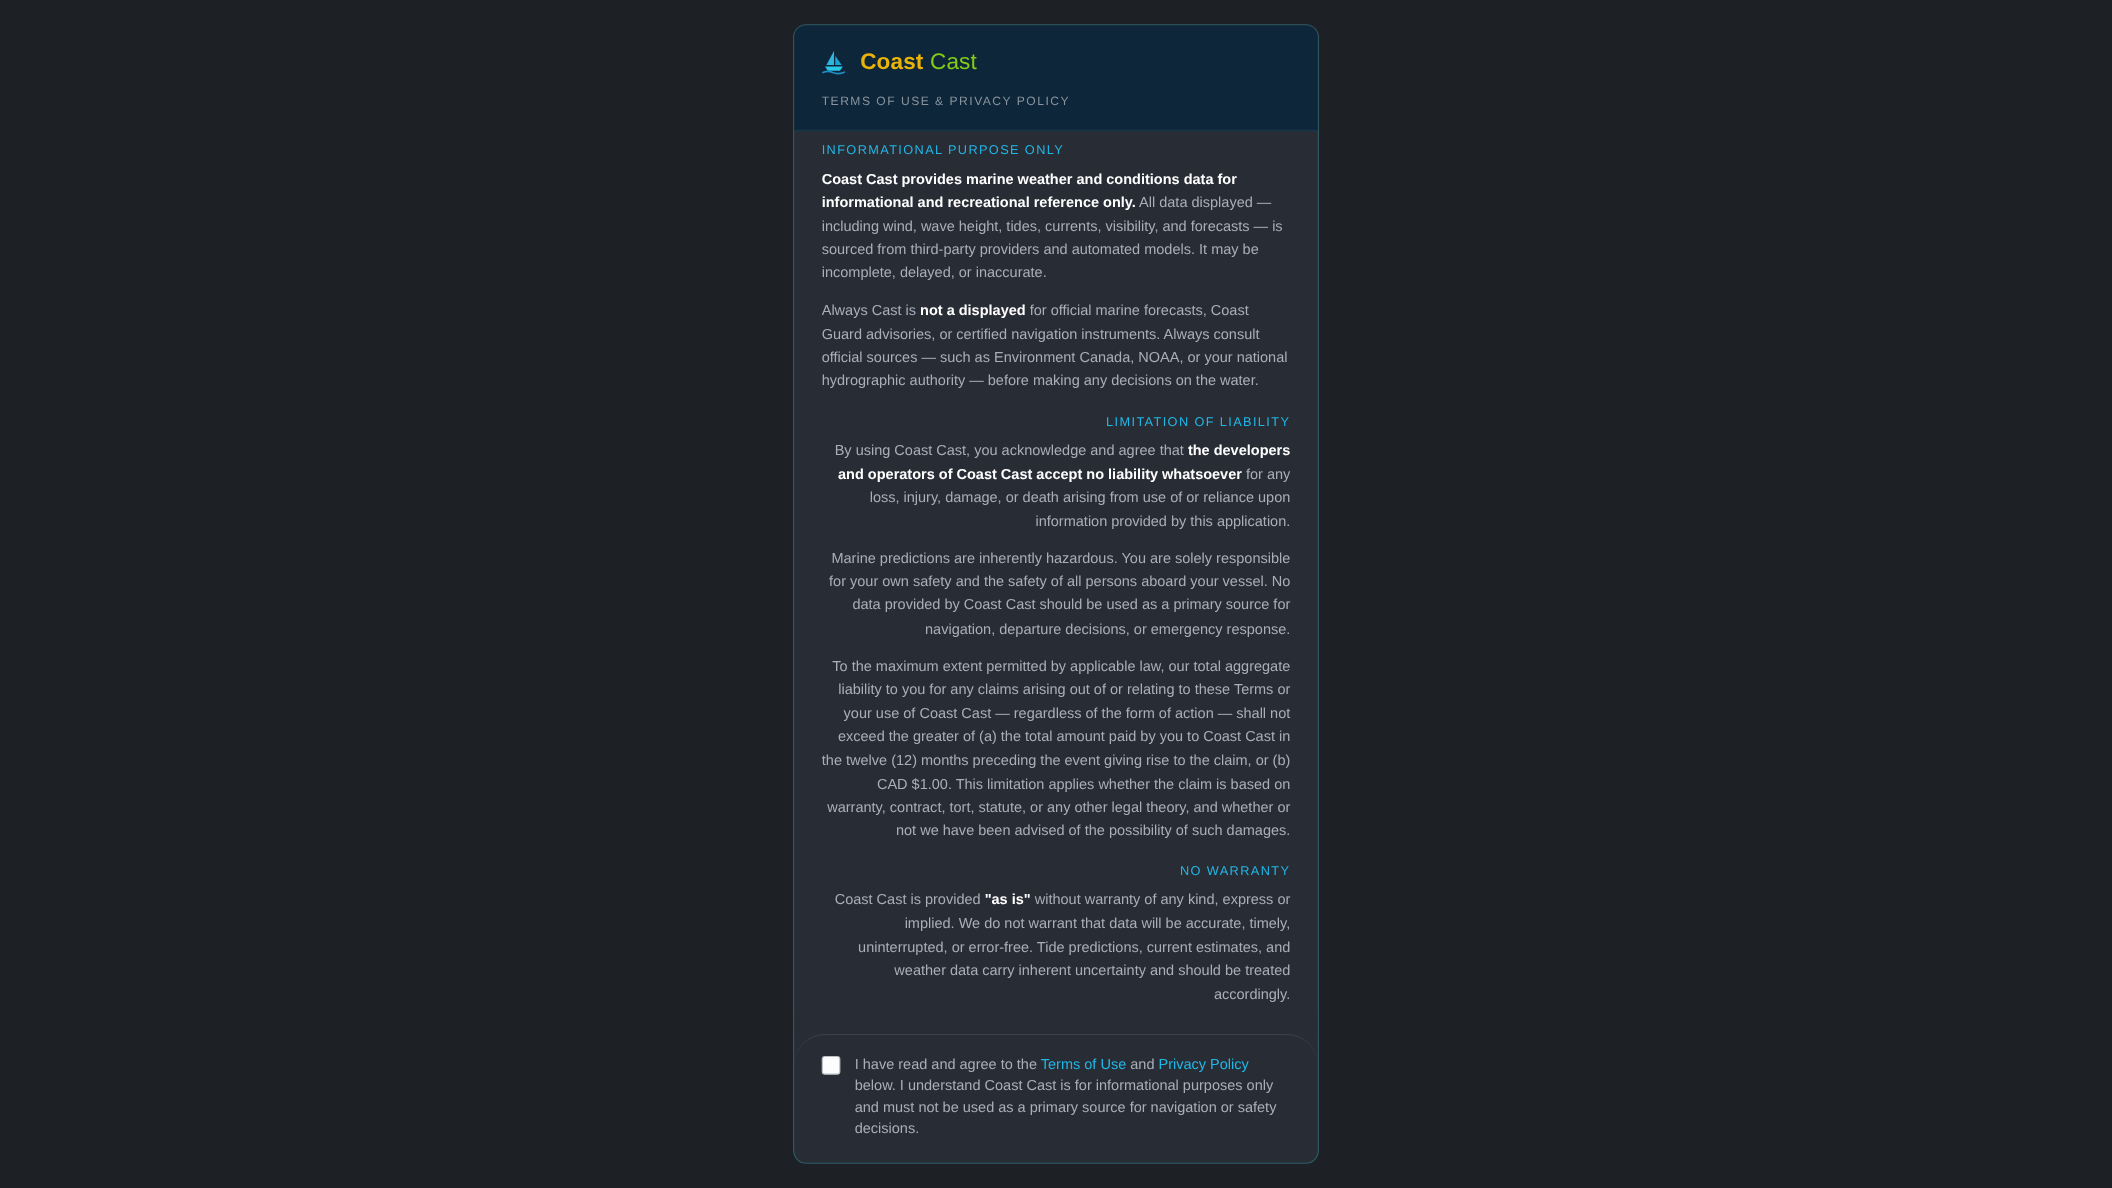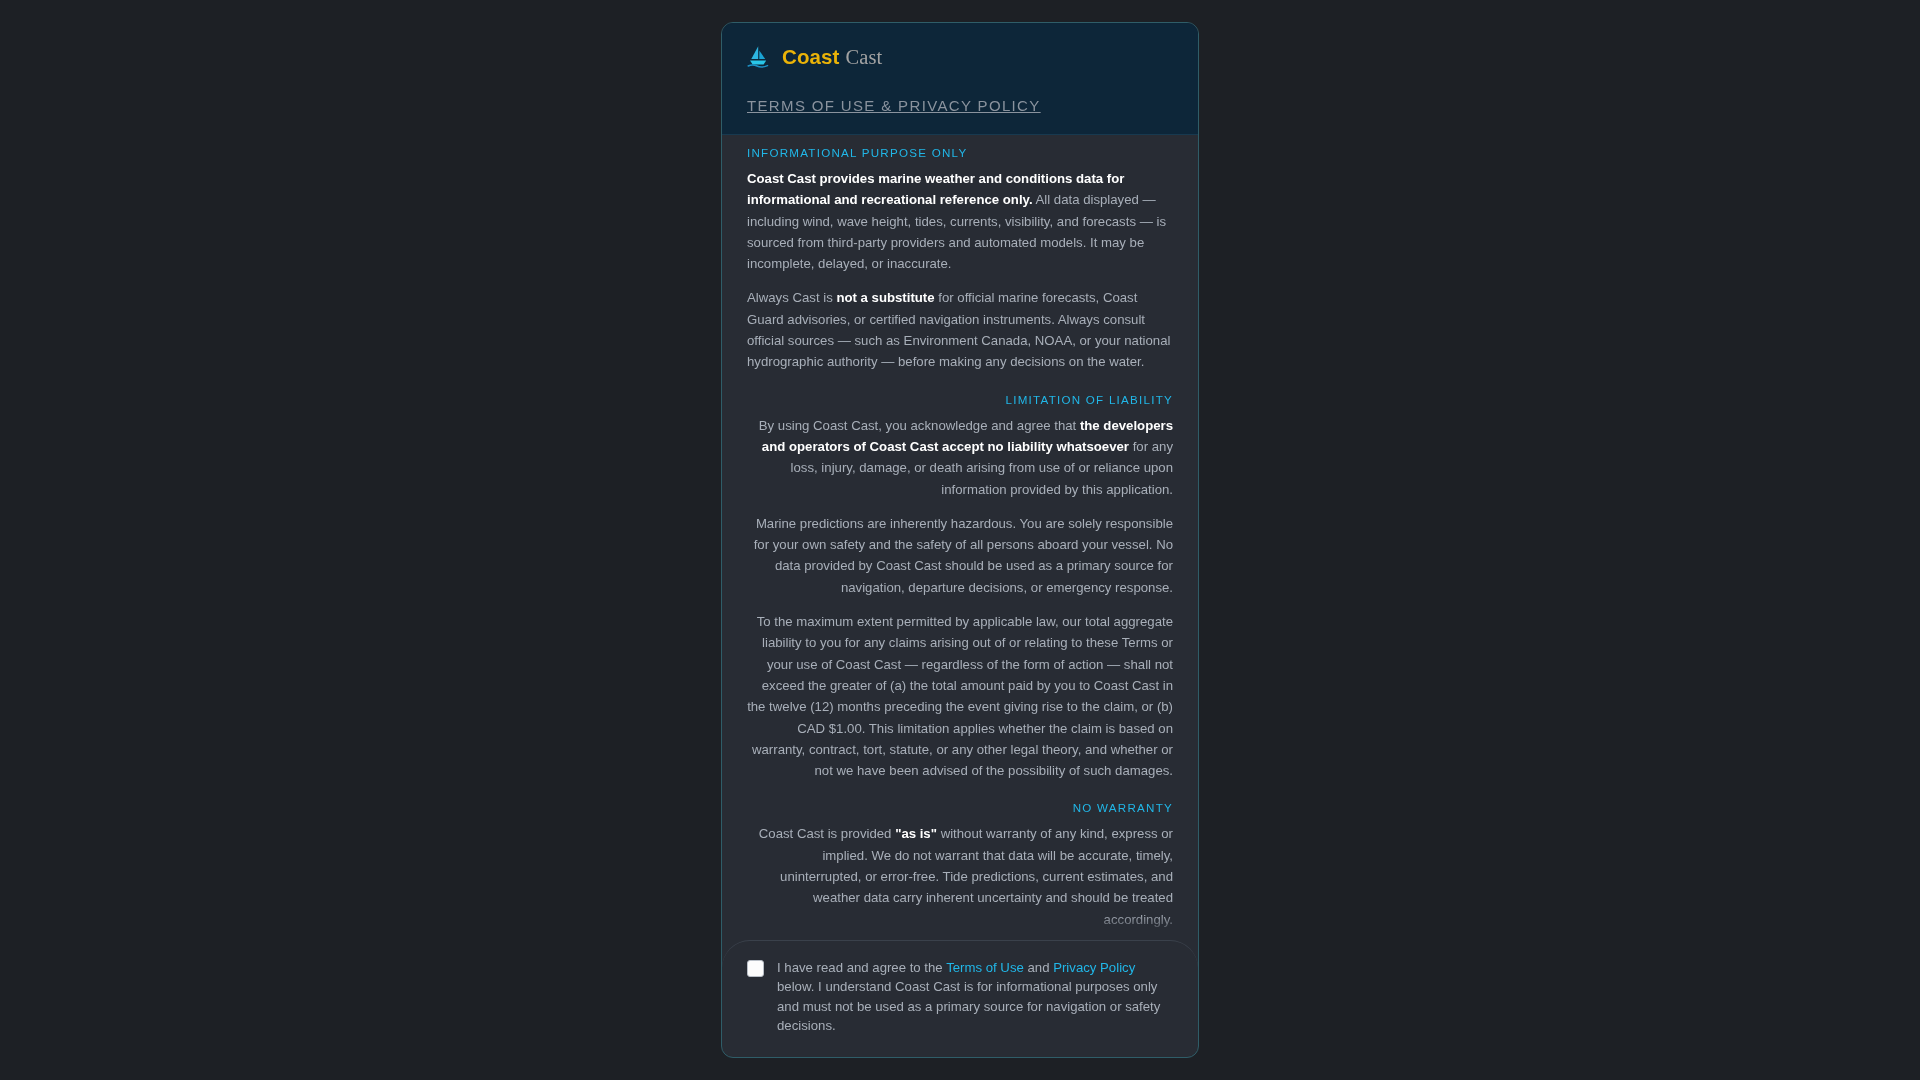--- a/index.html
+++ b/index.html
@@ -50,29 +50,28 @@
     flex: none;
     display: block;
   }
 
   .brand-title {
     font-size: 20.5px;
     letter-spacing: 0.1px;
     white-space: nowrap;
   }
   .brand-coast { color: #eab308; font-weight: bold; }
-  .brand-cast  { color: #a3a3a3; margin-left: 6px; font-family: Liberation Serif, serif; }
+  .brand-cast  { color: #84cc16; margin-left: 6px; }
 
   .header-subtitle {
-    margin-top: 28px;
-    font-size: 15px;
+    margin-top: 17px;
+    font-size: 11px;
     letter-spacing: 1.35px;
     color: #8a939e;
     text-transform: uppercase;
-    text-decoration: underline;
   }
 
   
   .card-body {
     flex: 1 1 auto;
     overflow: hidden;
     padding: 11px 25px 0 25px;
     position: relative;
     min-height: 0;
   }
@@ -176,21 +175,21 @@
       </div>
     </div>
     <div class="header-subtitle">TERMS OF USE &amp; PRIVACY POLICY</div>
   </div>
 
   <div class="card-body">
     <div id="sections-host">
         <div class="section">
           <div class="section-heading">INFORMATIONAL PURPOSE ONLY</div>
           <p class="para"><strong>Coast Cast provides marine weather and conditions data for informational and recreational reference only.</strong><span> All data displayed — including wind, wave height, tides, currents, visibility, and forecasts — is sourced from third-party providers and automated models. It may be incomplete, delayed, or inaccurate.</span></p>
-          <p class="para"><span>Always Cast is </span><strong>not a substitute</strong><span> for official marine forecasts, Coast Guard advisories, or certified navigation instruments. Always consult official sources — such as Environment Canada, NOAA, or your national hydrographic authority — before making any decisions on the water.</span></p>
+          <p class="para"><span>Always Cast is </span><strong>not a displayed</strong><span> for official marine forecasts, Coast Guard advisories, or certified navigation instruments. Always consult official sources — such as Environment Canada, NOAA, or your national hydrographic authority — before making any decisions on the water.</span></p>
         </div>
         <div class="section">
           <div class="section-heading">LIMITATION OF LIABILITY</div>
           <p class="para"><span>By using Coast Cast, you acknowledge and agree that </span><strong>the developers and operators of Coast Cast accept no liability whatsoever</strong><span> for any loss, injury, damage, or death arising from use of or reliance upon information provided by this application.</span></p>
           <p class="para"><span>Marine predictions are inherently hazardous. You are solely responsible for your own safety and the safety of all persons aboard your vessel. No data provided by Coast Cast should be used as a primary source for navigation, departure decisions, or emergency response.</span></p>
           <p class="para"><span>To the maximum extent permitted by applicable law, our total aggregate liability to you for any claims arising out of or relating to these Terms or your use of Coast Cast — regardless of the form of action — shall not exceed the greater of (a) the total amount paid by you to Coast Cast in the twelve (12) months preceding the event giving rise to the claim, or (b) CAD $1.00. This limitation applies whether the claim is based on warranty, contract, tort, statute, or any other legal theory, and whether or not we have been advised of the possibility of such damages.</span></p>
         </div>
         <div class="section">
           <div class="section-heading">NO WARRANTY</div>
           <p class="para"><span>Coast Cast is provided </span><strong>"as is"</strong><span> without warranty of any kind, express or implied. We do not warrant that data will be accurate, timely, uninterrupted, or error-free. Tide predictions, current estimates, and weather data carry inherent uncertainty and should be treated accordingly.</span></p>

